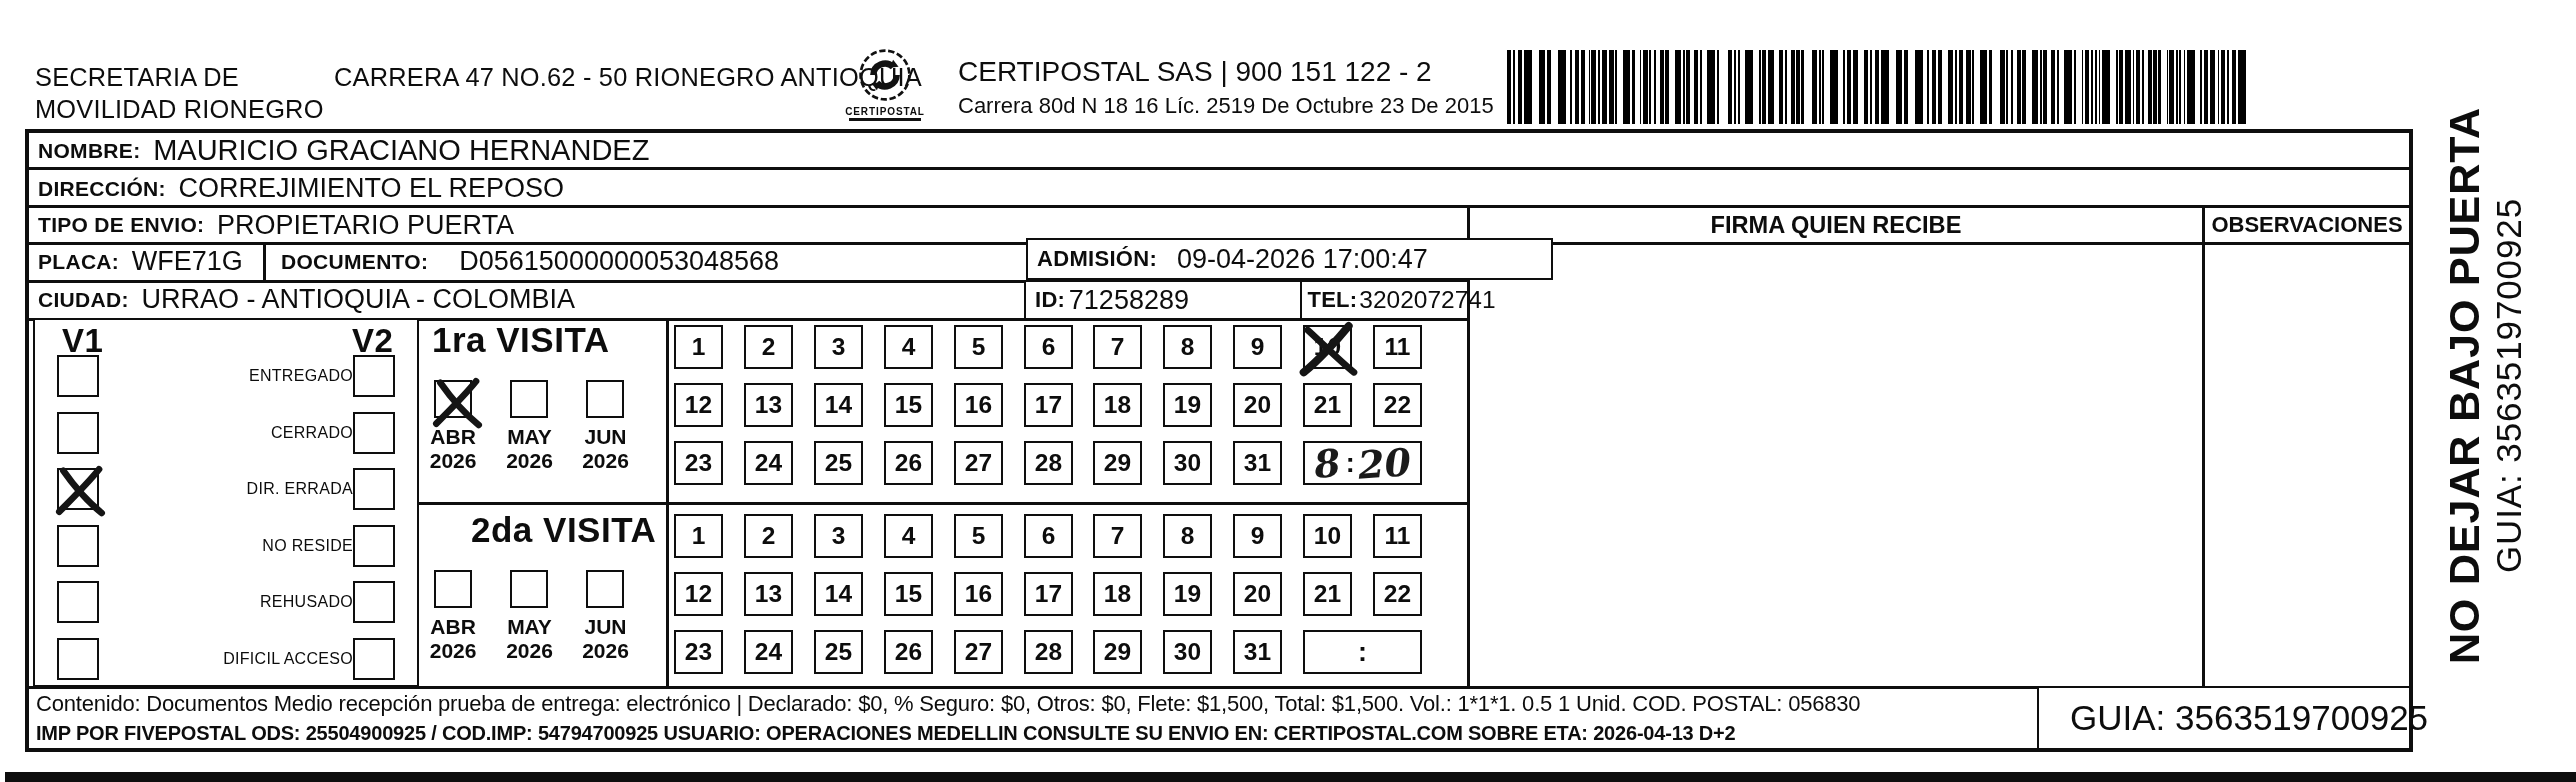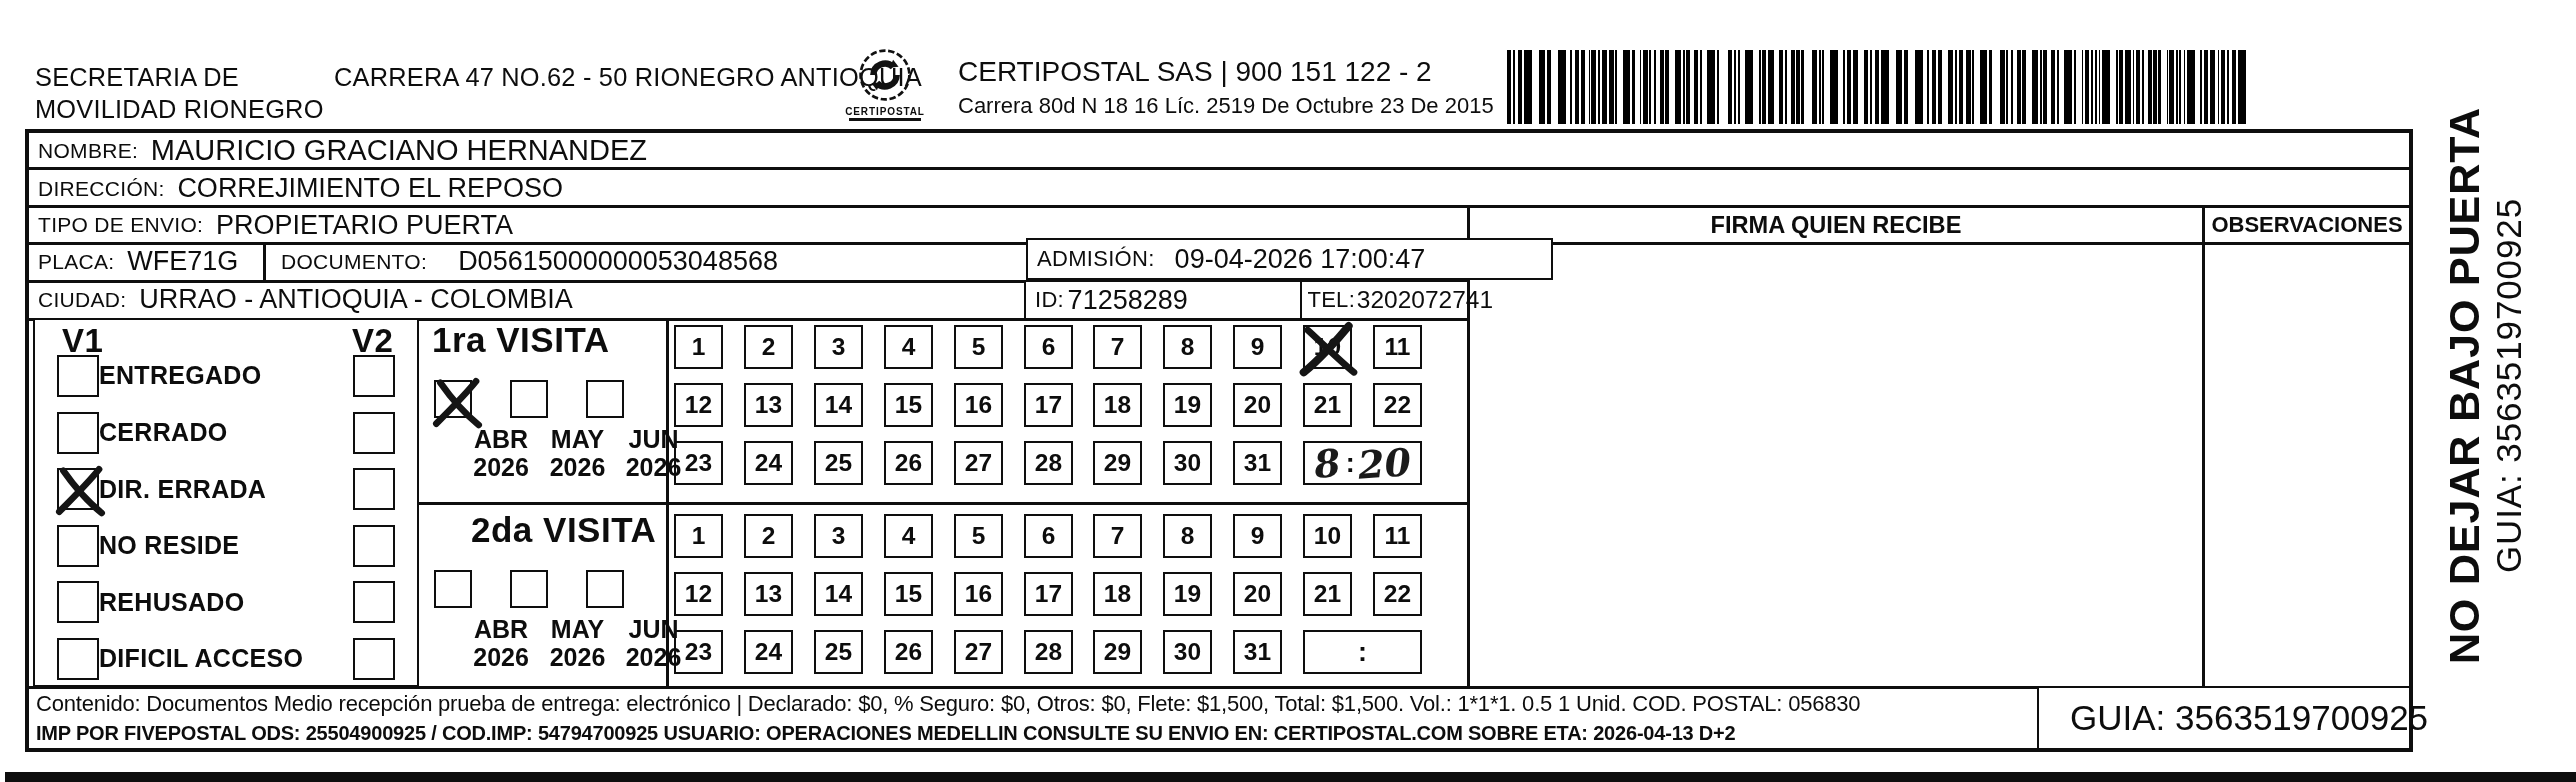--- a/index.html
+++ b/index.html
@@ -1,33 +1,33 @@
 <!DOCTYPE html>
 <html style="font-size:14.5px"><head>
 <meta charset="utf-8">
 <style>
   html,body{margin:0;padding:0;background:#e8e8e8;}
   #page{position:relative;width:2576px;height:783px;background:#ffffff;overflow:hidden;
         font-family:"Liberation Sans", sans-serif;color:#0d0d0d;}
   .abs{position:absolute;box-sizing:border-box;}
   .line{position:absolute;background:#0e0e0e;}
   .cell{position:absolute;display:flex;align-items:center;box-sizing:border-box;padding-left:9px;gap:12.7px;white-space:nowrap;overflow:visible;}
-  .lab{font-weight:normal;font-size:21px;letter-spacing:0.3px;}
+  .lab{font-weight:bold;font-size:21px;letter-spacing:0.3px;}
   .val{font-size:27px;}
   .box{position:absolute;box-sizing:border-box;border:2.7px solid #0e0e0e;background:#fff;}
   .day{position:absolute;width:49px;height:44px;border:2.7px solid #0e0e0e;box-sizing:border-box;
        display:flex;align-items:center;justify-content:center;font-weight:bold;font-size:24.5px;}
   .cb{width:42px;height:42px;border:2.7px solid #0e0e0e;box-sizing:border-box;position:relative;flex:none;background:#fff;}
   .cb svg,.day svg{position:absolute;left:-5.4px;top:-6.4px;width:53px;height:53px;overflow:visible;}
   .day svg{left:-3.6px;top:-5.4px;}
   .xstroke{fill:none;stroke:#151515;stroke-width:5;stroke-linecap:round;}
   .statusrow{display:flex;align-items:center;justify-content:space-between;height:43px;padding:0 22px;}
-  .statuslabel{font-weight:bold;font-size:25px;letter-spacing:0.3px;flex:1;text-align:left;}
+  .statuslabel{font-weight:normal;font-size:16px;letter-spacing:0.3px;flex:1;text-align:right;}
   .vtitle{font-weight:bold;font-size:35px;letter-spacing:0.5px;}
-  .month{font-weight:bold;font-size:25px;line-height:1.12;text-align:center;width:71px;margin-left:48px;}
+  .month{font-weight:bold;font-size:21px;line-height:1.12;text-align:center;width:71px;}
   .hand{font-family:"DejaVu Serif", serif;font-style:italic;font-weight:bold;color:#1a1a1a;}
   .hdr1{font-size:25.4px;line-height:1.25;letter-spacing:0.2px;}
   .barcode{position:absolute;left:1507px;top:50px;width:745px;height:74px;background-color:#fff;
     background-image:
       repeating-linear-gradient(90deg,#000 0 3.6px,rgba(0,0,0,0) 3.6px 6.4px,#000 6.4px 8.2px,rgba(0,0,0,0) 8.2px 13.6px,#000 13.6px 14.5px,rgba(0,0,0,0) 14.5px 17px),
       repeating-linear-gradient(90deg,#000 0 1.8px,rgba(0,0,0,0) 1.8px 11px,#000 11px 15.4px,rgba(0,0,0,0) 15.4px 21px);}
   .sidewrap{position:absolute;left:2166px;top:331px;width:636px;height:109px;
     display:flex;flex-direction:column;align-items:center;justify-content:center;
     transform:rotate(-90deg);transform-origin:50% 50%;}
   .sidewarn{font-weight:bold;font-size:43px;letter-spacing:0.9px;white-space:nowrap;}

